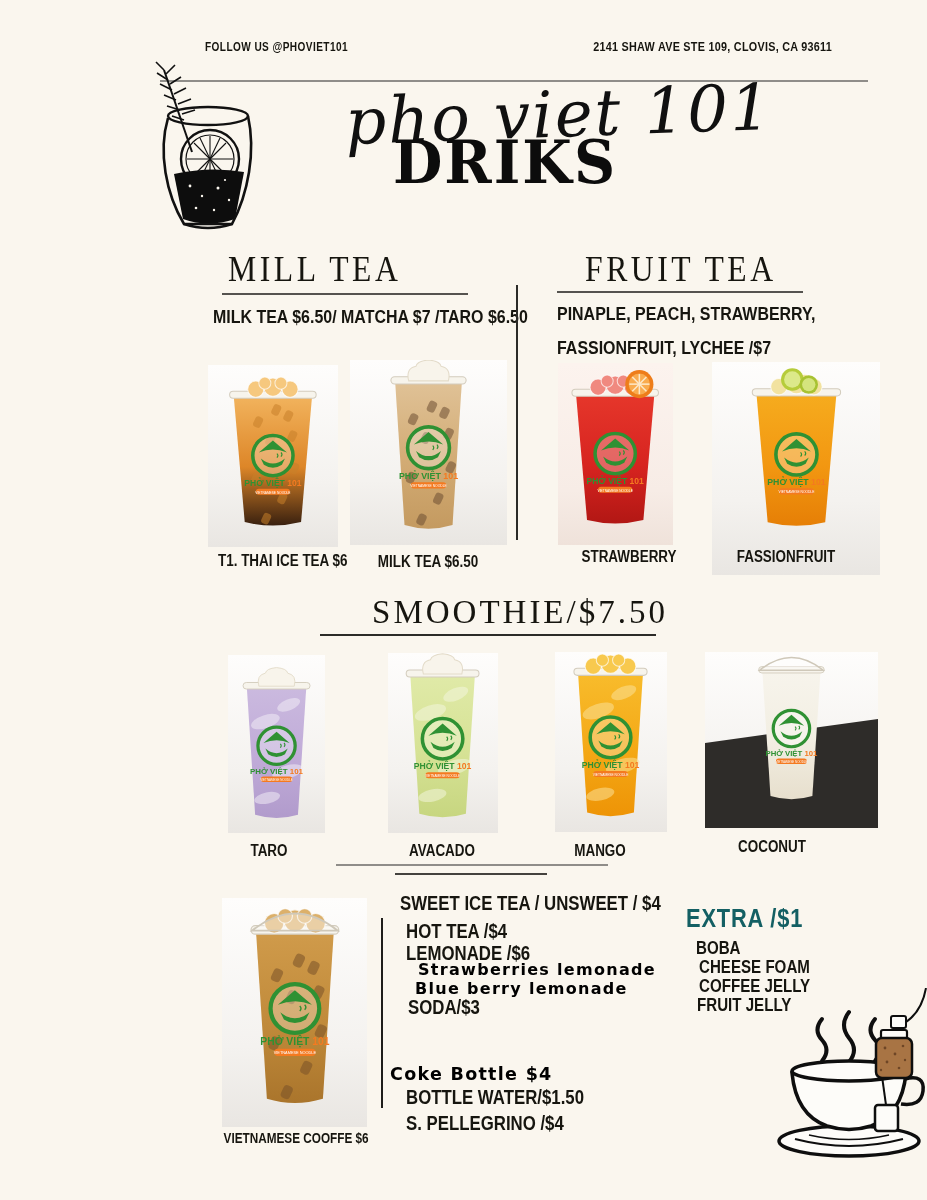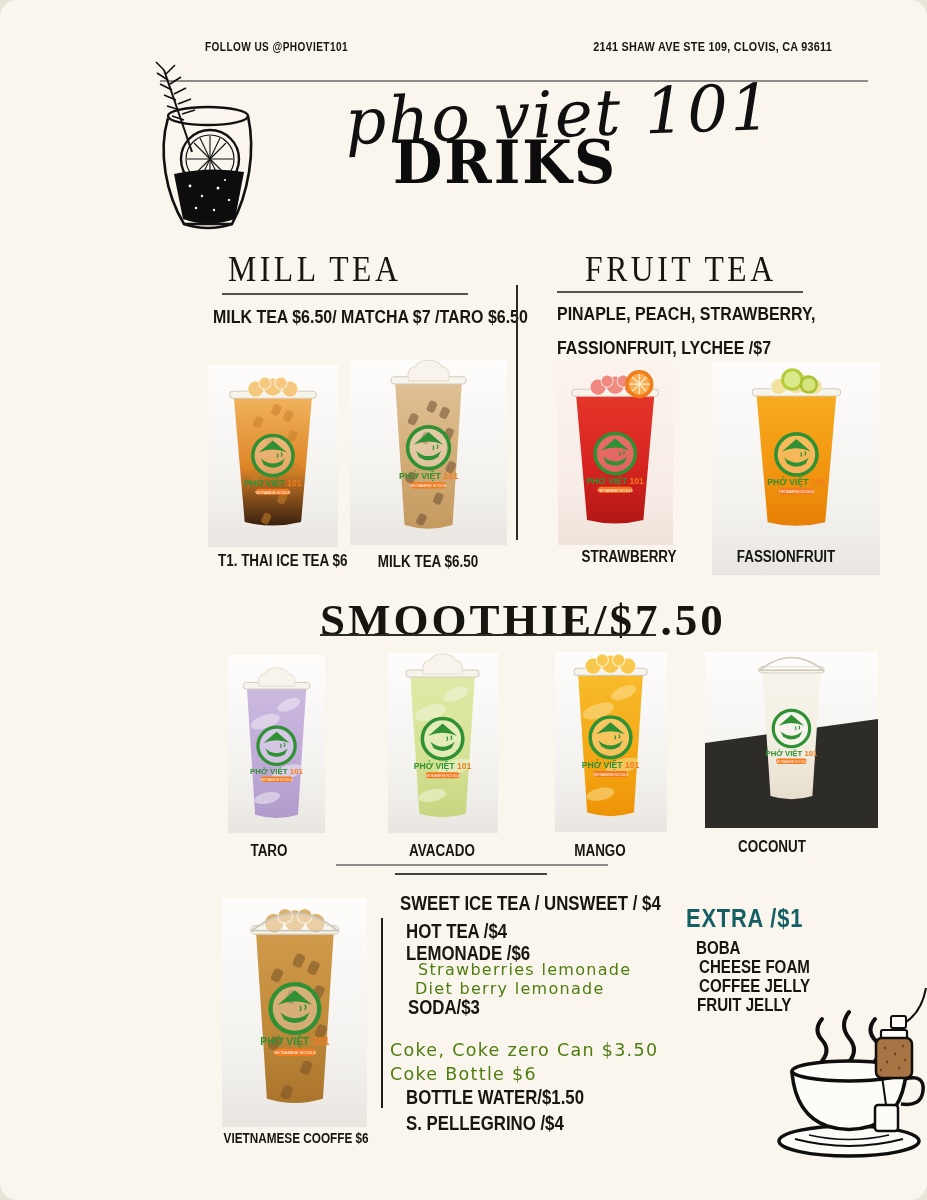--- a/index.html
+++ b/index.html
@@ -4,40 +4,40 @@
 <style>
   html,body{margin:0;padding:0;}
   body{font-family:"Liberation Sans",sans-serif;background:#e8e4da;}
   #canvas{position:relative;width:927px;height:1200px;margin:0 auto;overflow:hidden;}
   .abs{position:absolute;}
   .rule{position:absolute;background:#8f8d89;}
   .cond{font-family:"Liberation Sans",sans-serif;font-weight:700;color:#16150f;white-space:nowrap;}
   .cond-l{transform:scaleX(.84);transform-origin:0 50%;}
   .cond-c{transform:scaleX(.84);transform-origin:50% 50%;}
   .serif-head{font-family:"Liberation Serif","DejaVu Serif",serif;font-weight:400;color:#16150f;letter-spacing:5px;white-space:nowrap;}
-  .light{font-family:"DejaVu Sans",sans-serif;font-weight:400;color:#4d7c0f;letter-spacing:1.3px;white-space:nowrap;}
+  .light{font-family:"DejaVu Sans",sans-serif;font-weight:700;color:#000000;letter-spacing:1.3px;white-space:nowrap;}
   .photo{position:absolute;display:flex;align-items:flex-start;justify-content:center;overflow:hidden;
          background:linear-gradient(180deg,#fefdfc 0%,#f4f2ef 65%,#e9e6e2 100%);}
   .photo svg{position:relative;z-index:2;}
   .photo-pink{background:linear-gradient(180deg,#fcf3ee 0%,#f7ece6 70%,#efe2da 100%);}
   .coco-dark{position:absolute;left:0;right:0;bottom:0;height:62%;background:#2e2c29;
              clip-path:polygon(0 22%,100% 0,100% 100%,0 100%);z-index:1;}
   .plabel{position:absolute;text-align:center;font-size:16px;}
   .title-script{font-family:"DejaVu Serif",serif;font-style:italic;font-weight:400;color:#101010;
                 font-size:64px;letter-spacing:2px;transform:rotate(-2deg);white-space:nowrap;}
   .title-main{font-family:"DejaVu Serif",serif;font-weight:700;color:#0c0c0c;font-size:57px;
               letter-spacing:2px;transform:scaleY(1.05);white-space:nowrap;}
   .menu-bold{font-size:20px;}
   .menu-light{font-size:17.5px;}
   .extra-item{font-size:18px;}
 </style>
 </head>
 <body>
 
-<div id="canvas" style="background: rgb(250, 246, 238); border-radius: 17px;">
+<div id="canvas" style="background: rgb(250, 246, 238);">
 
   <div class="abs cond cond-l" style="left:205px;top:40px;font-size:12px;letter-spacing:.5px;">FOLLOW US @PHOVIET101</div>
   <div class="abs cond" style="left:540px;top:40px;width:292px;text-align:right;font-size:12px;letter-spacing:.3px;transform:scaleX(.9);transform-origin:100% 50%;">2141 SHAW AVE STE 109, CLOVIS, CA 93611</div>
   <div class="rule" style="left:160px;top:80px;width:708px;height:2px;"></div>
 
   <svg class="abs" style="left:130px;top:56px;" width="140" height="185" viewBox="0 0 140 185">
     <g stroke="#111" fill="none" stroke-width="2">
       <path d="M34 14 L62 96"></path>
       <path d="M34 14 l-8 -8 M38 24 l-11 -7 M42 34 l-12 -6 M46 44 l-12 -5 M50 54 l-13 -4 M54 64 l-12 -4 M36 18 l9 -9 M40 28 l11 -7 M44 38 l12 -6 M48 48 l13 -5 M52 58 l13 -4" stroke-width="1.6"></path>
     </g>
@@ -233,21 +233,21 @@
         </g>
       <g transform="translate(62 22)">
           <circle r="9" fill="#a8c232"></circle>
           <circle r="6.5" fill="#d5e47e"></circle>
         </g>
       </svg>
   </div>
   <div class="plabel cond cond-c" style="left:554px;top:548px;width:150px;z-index:3;">STRAWBERRY</div>
   <div class="plabel cond cond-c" style="left:711px;top:548px;width:150px;z-index:3;">FASSIONFRUIT</div>
 
-  <div class="abs serif-head" style="left:320px;top:594px;width:400px;text-align:center;font-size:45px;letter-spacing:3px;font-weight:bold;">SMOOTHIE/$7.50</div>
+  <div class="abs serif-head" style="left:320px;top:594px;width:400px;text-align:center;font-size:33px;letter-spacing:3px;">SMOOTHIE/$7.50</div>
   <div class="rule" style="left:320px;top:634px;width:336px;height:2px;background:#2c2b28;"></div>
 
   <div class="photo" style="left:228px;top:655px;width:97px;height:178px;">
     <svg style="height:96%;width:96%;" viewBox="0 0 100 170" preserveAspectRatio="xMidYMax meet">
         <defs>
           <linearGradient id="g4" x1="0" y1="0" x2="0" y2="1">
             <stop offset="0" stop-color="#cbbadf"></stop>
             <stop offset="0.55" stop-color="#c0abd8"></stop>
             <stop offset="1" stop-color="#b19bcc"></stop>
           </linearGradient>
@@ -415,24 +415,23 @@
       </svg>
   </div>
   <div class="plabel cond cond-c" style="left:210px;top:1130px;width:170px;font-size:14px;">VIETNAMESE COOFFE $6</div>
 
   <div class="rule" style="left:381px;top:918px;width:2px;height:190px;background:#1e1d1a;"></div>
 
   <div class="abs cond cond-l menu-bold" style="left:400px;top:892px;">SWEET ICE TEA / UNSWEET / $4</div>
   <div class="abs cond cond-l menu-bold" style="left:406px;top:920px;">HOT TEA /$4</div>
   <div class="abs cond cond-l menu-bold" style="left:406px;top:942px;">LEMONADE /$6</div>
   <div class="abs light" style="left:418px;top:960px;font-size:16px;">Strawberries lemonade</div>
-  <div class="abs light" style="left:415px;top:979px;font-size:16px;">Diet berry lemonade</div>
+  <div class="abs light" style="left:415px;top:979px;font-size:16px;">Blue berry lemonade</div>
   <div class="abs cond cond-l menu-bold" style="left:408px;top:996px;">SODA/$3</div>
-  <div class="abs light menu-light" style="left:390px;top:1040px;">Coke, Coke zero Can $3.50</div>
-  <div class="abs light menu-light" style="left:390px;top:1064px;">Coke Bottle $6</div>
+  <div class="abs light menu-light" style="left:390px;top:1064px;">Coke Bottle $4</div>
   <div class="abs cond cond-l menu-bold" style="left:406px;top:1086px;">BOTTLE WATER/$1.50</div>
   <div class="abs cond cond-l menu-bold" style="left:406px;top:1112px;">S. PELLEGRINO /$4</div>
 
   <div class="abs cond cond-l" style="left: 686px; top: 903px; font-size: 26px; letter-spacing: 1px; color: rgb(19, 95, 99);">EXTRA /$1</div>
   <div class="abs cond cond-l extra-item" style="left:696px;top:938px;">BOBA</div>
   <div class="abs cond cond-l extra-item" style="left:699px;top:957px;">CHEESE FOAM</div>
   <div class="abs cond cond-l extra-item" style="left:699px;top:976px;">COFFEE JELLY</div>
   <div class="abs cond cond-l extra-item" style="left:697px;top:995px;">FRUIT JELLY</div>
 
   <svg class="abs" style="left:765px;top:1005px;" width="165" height="160" viewBox="0 0 165 160">

